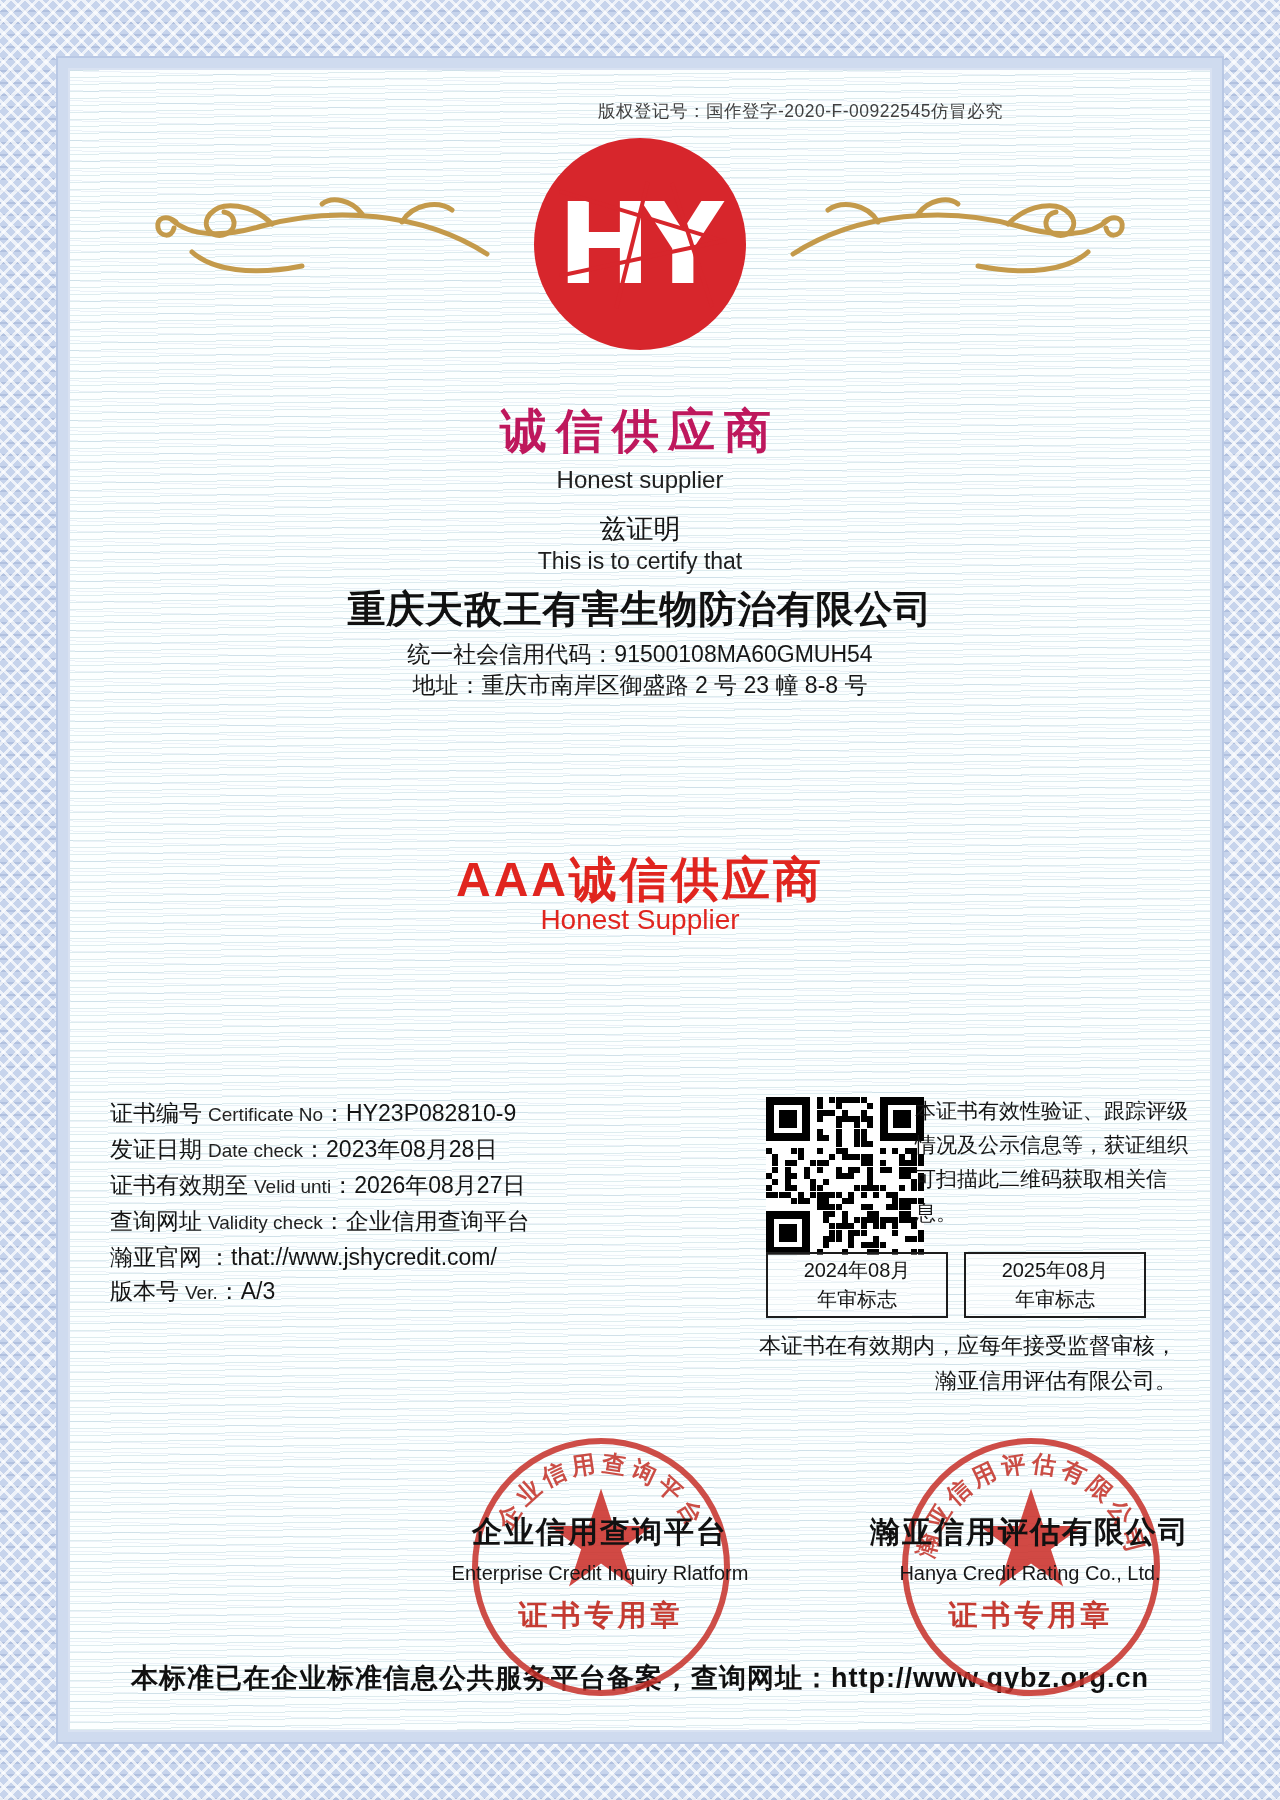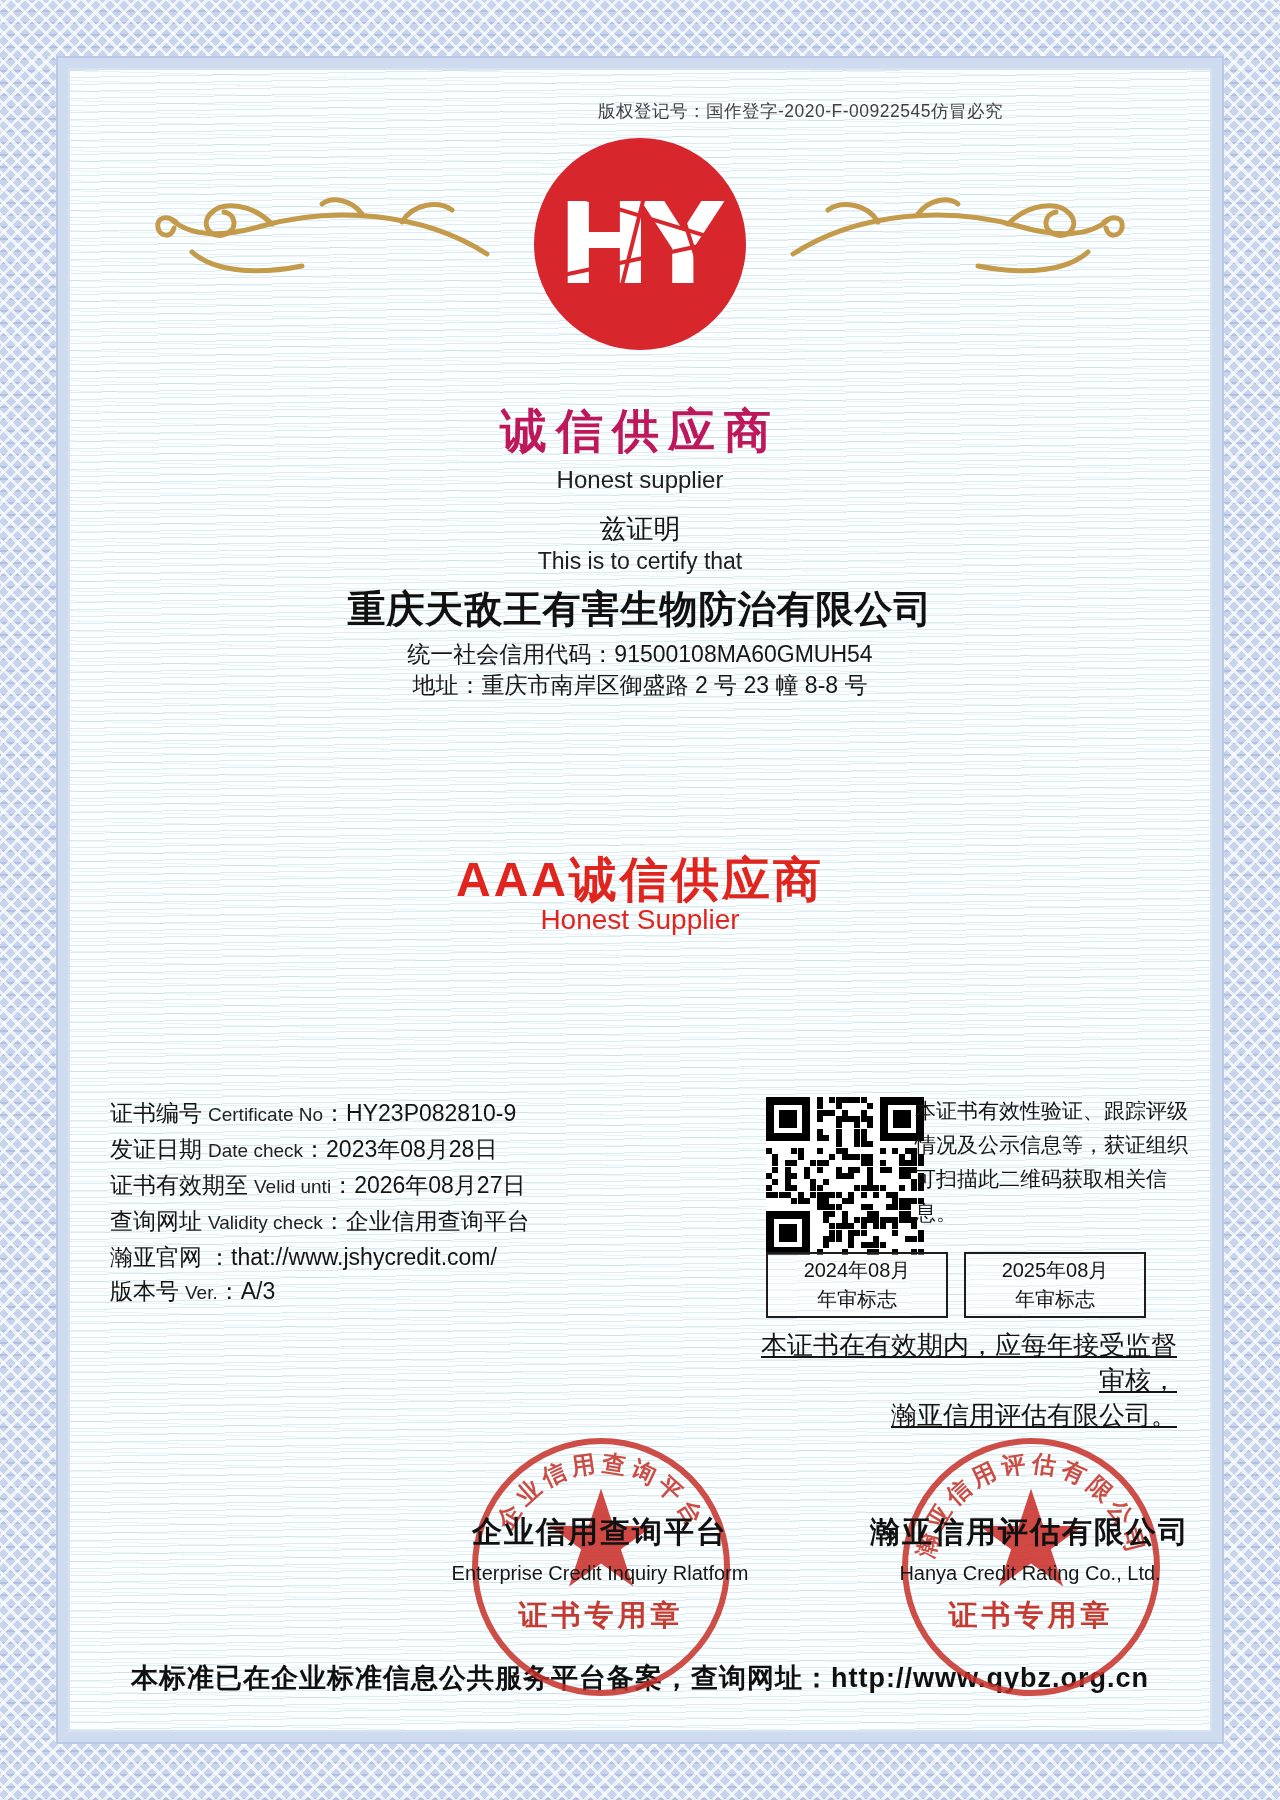--- a/index.html
+++ b/index.html
@@ -73,21 +73,21 @@
   .finder.tl { top:0; left:0; } .finder.tr { top:0; right:0; } .finder.bl { bottom:0; left:0; }
 
   .qr-note { top:1094px; left:915px; width:280px; font-size:21px; line-height:34px; color:#141414; }
 
   .audit-box { top:1252px; width:182px; height:66px; border:2px solid #1d1d1d;
                display:flex; flex-direction:column; align-items:center; justify-content:center;
                font-size:20px; line-height:29px; color:#141414; background:rgba(255,255,255,.35); }
   .audit-box.b1 { left:766px; } .audit-box.b2 { left:964px; }
 
   .supervision { top:1328px; left:740px; width:437px; text-align:right;
-                 font-size:26px; line-height:35px; color:#141414;text-decoration:underline; }
+                 font-size:22px; line-height:35px; color:#141414; }
 
   
   .seal { position:absolute; top:1438px; width:258px; height:258px; border-radius:50%;
           border:6px solid rgba(198,47,40,.85); z-index:1; }
   .seal.s-left  { left:472px; } .seal.s-right { left:902px; }
   .seal-star { position:absolute; top:28px; left:0; right:0; text-align:center;
                font-size:135px; line-height:1; color:rgba(203,48,42,.88); }
   .seal-center { position:absolute; top:152px; left:0; right:0; text-align:center;
                  font-size:29px; font-weight:700; letter-spacing:4px; color:#c43b32; }
   .ring-text { position:absolute; inset:0; width:100%; height:100%; }

